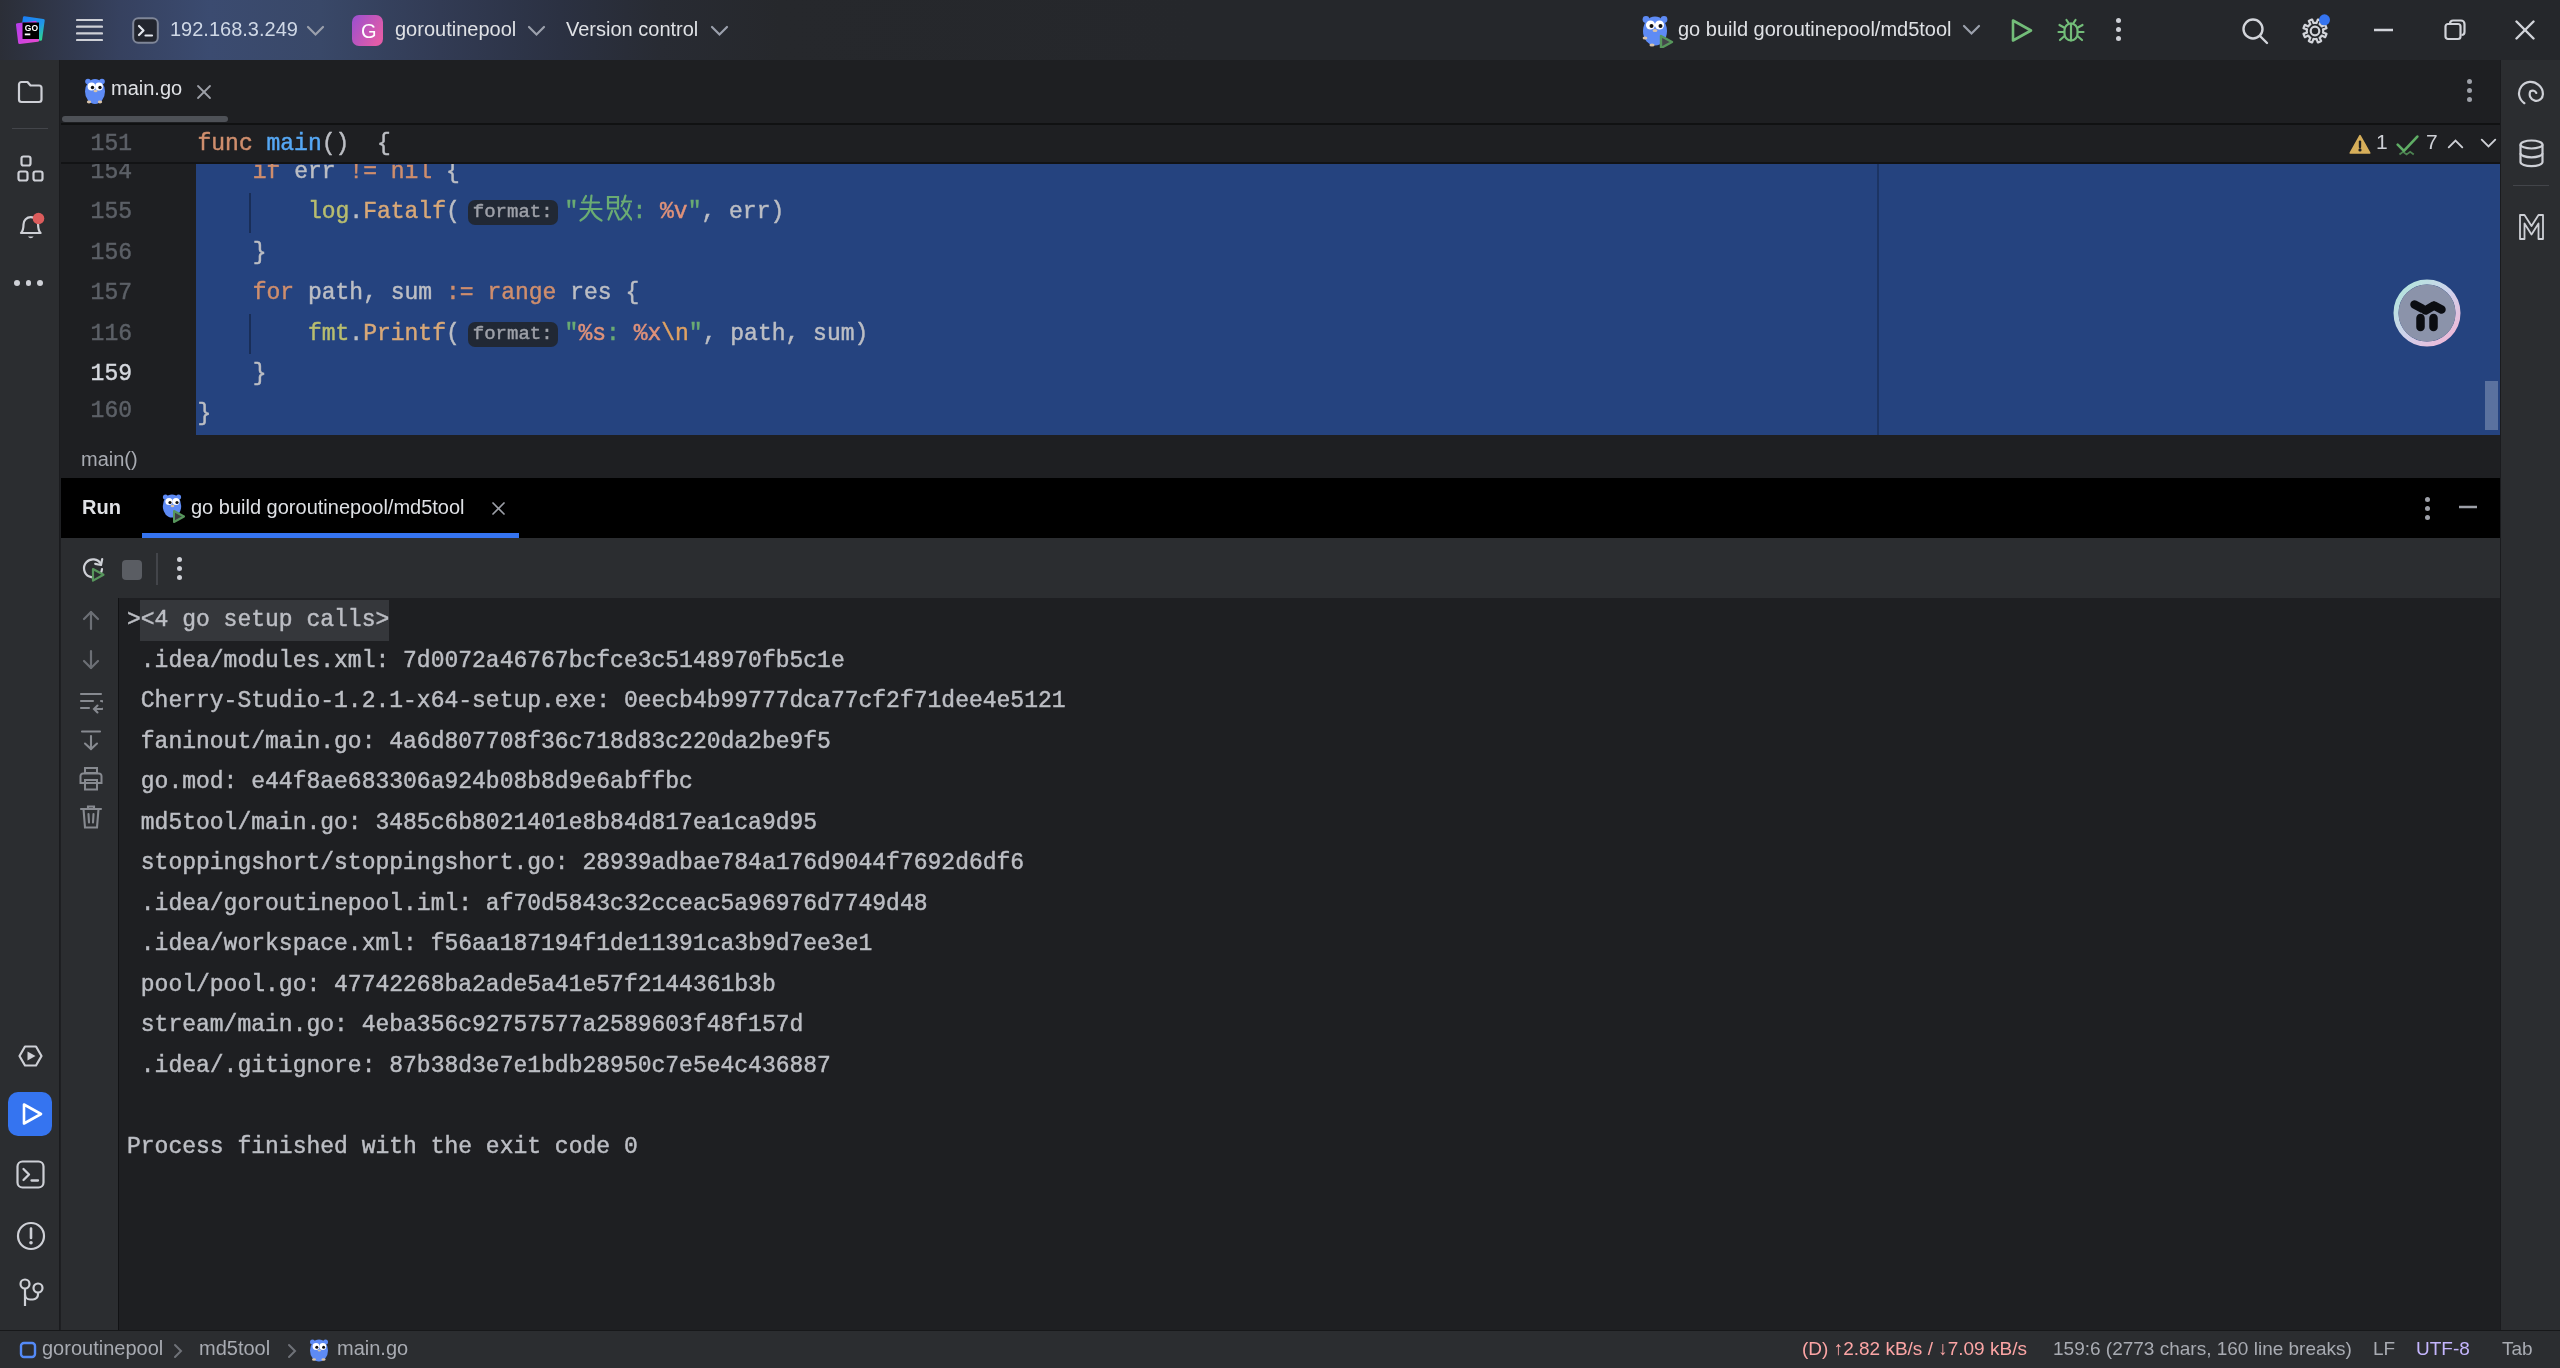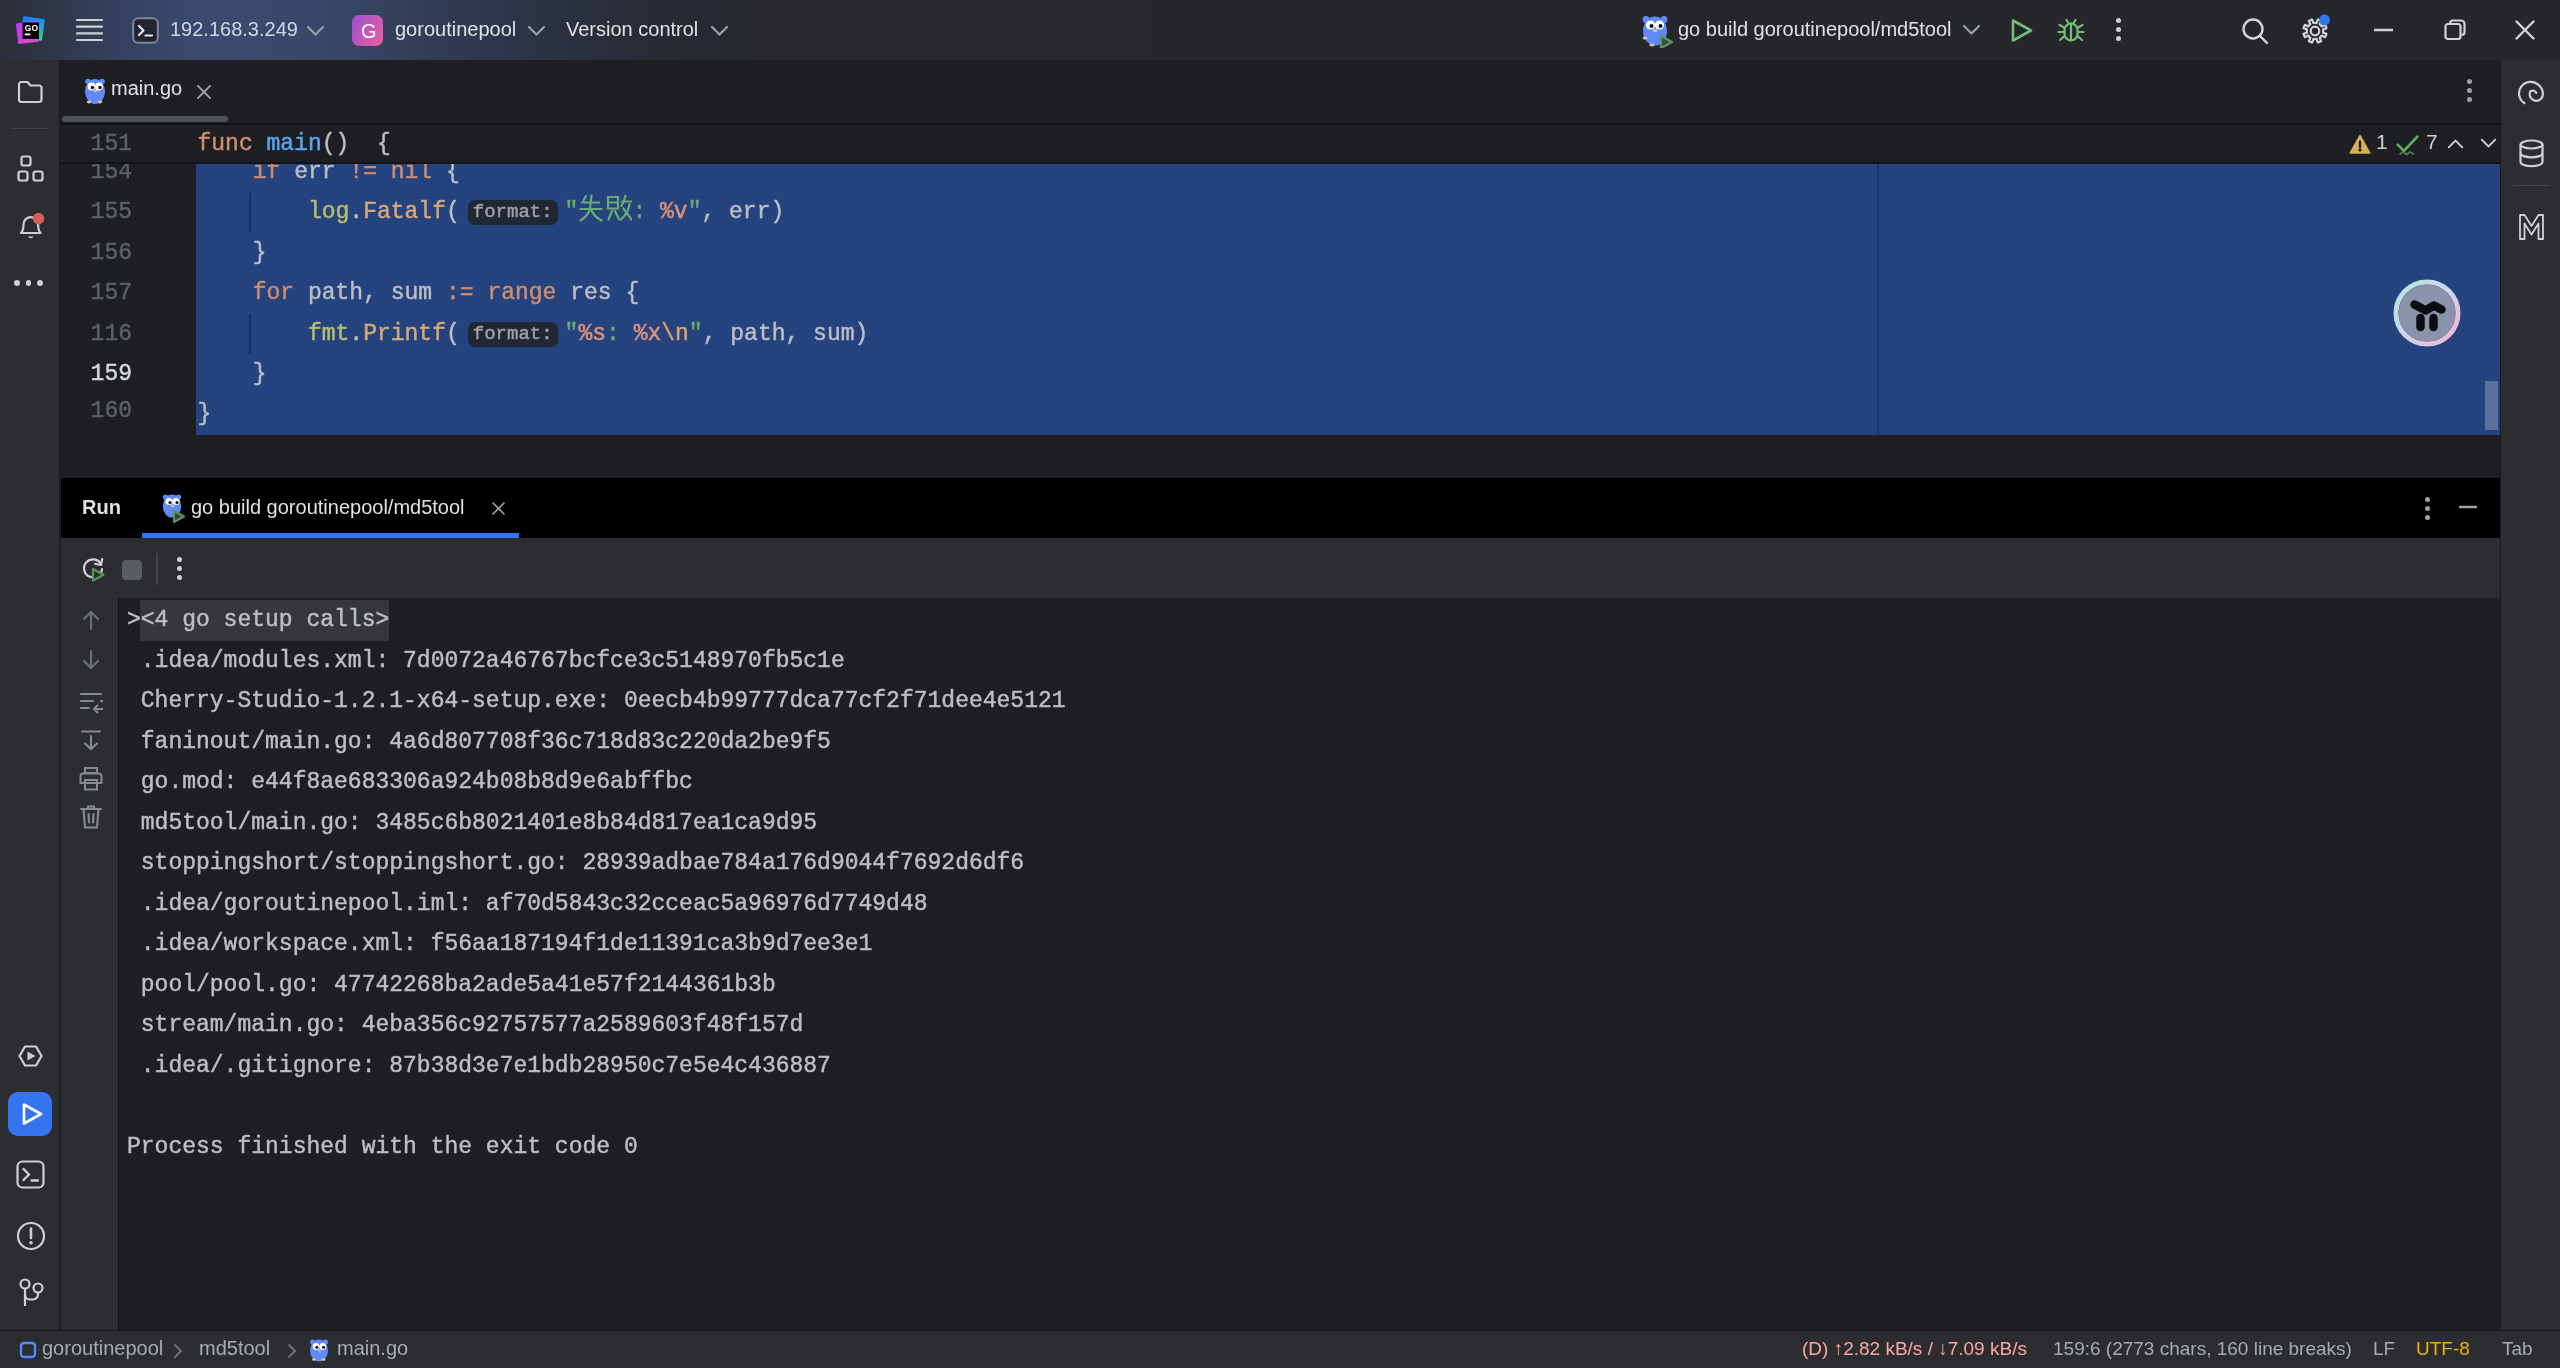--- a/index.html
+++ b/index.html
@@ -313,20 +313,23 @@
               <path d="M-12.5 -9.5 L-5 -5.5 M-1.5 -3.5 L7 -8.5 M7 -8.5 L14.5 -4.5" transform="rotate(0)"></path>
               <path d="M-6.5 4 L-6.5 13 M6.5 4 L6.5 13"></path>
               <path d="M-14.5 -10.5 L-20 -13.5 M16.5 -6 L21 -8.5" stroke-width="0.1" opacity="0"></path>
             </g>
           </g>
     </svg>
 
     <div class="abs" style="left:2424px;top:256px;width:13px;height:49px;background:rgba(255,255,255,0.25);"></div>
   </div>
 
+  <div class="abs" style="left:0;top:382px;width:2439px;height:36px;background:#1e1f22;">
+    <div class="abs" style="left:20px;top:6px;font-size:20px;color:#a8abb2;">main()</div>
+  </div>
 
   <div class="abs" style="left:0;top:418px;width:2439px;height:60px;background:#000000;">
     <div class="abs" style="left:21px;top:18px;font-size:20px;font-weight:bold;color:#dfe1e5;">Run</div>
     <svg class="abs" style="left:101px;top:15px" width="24" height="30" viewBox="0 0 24 30">
           <use href="#gopher22s"></use>
           <path d="M12 18 L22 23.5 L12 29 Z" fill="#3c3e42" stroke="#57965c" stroke-width="2" stroke-linejoin="round"></path>
         </svg>
     <div class="abs" style="left:130px;top:18px;font-size:20px;color:#dfe1e5;">go build goroutinepool/md5tool</div>
     <svg class="abs" style="left:430px;top:23px" width="15" height="15" viewBox="0 0 15 15">
           <g stroke="#9da0a8" stroke-width="1.7" stroke-linecap="round">
@@ -441,21 +444,21 @@
   <svg class="abs" style="left:286px;top:12px" width="12" height="16" viewBox="0 0 12 16">
         <path d="M3 2 L9 8 L3 14" stroke="#6f7278" stroke-width="2" fill="none" stroke-linecap="round"></path>
       </svg>
   <svg class="abs" style="left:309px;top:7px" width="20" height="25" viewBox="0 0 20 25">
         <use href="#gopher20"></use>
       </svg>
   <div class="abs" style="left:337px;top:6px;font-size:20px;color:#a8abb2;">main.go</div>
   <div class="abs" style="left:1802px;top:7px;font-size:19px;color:#fca5a5;">(D) <span style="font-family:'Liberation Sans'">↑</span>2.82 kB/s / <span style="font-family:'Liberation Sans'">↓</span>7.09 kB/s</div>
   <div class="abs" style="left:2053px;top:7px;font-size:19px;color:#a8abb2;">159:6 (2773 chars, 160 line breaks)</div>
   <div class="abs" style="left:2373px;top:7px;font-size:19px;color:#a8abb2;">LF</div>
-  <div class="abs" style="left:2416px;top:7px;font-size:19px;color:#eab308;">UTF-8</div>
+  <div class="abs" style="left:2416px;top:7px;font-size:19px;color:#c4b5fd;">UTF-8</div>
   <div class="abs" style="left:2502px;top:7px;font-size:19px;color:#a8abb2;">Tab</div>
 </div>
 
 <svg width="0" height="0" style="position:absolute">
   <defs>
     <g id="gopher">
       <ellipse cx="14" cy="17" rx="12" ry="14.5" fill="#5e8bf5"></ellipse>
       <circle cx="5" cy="5.5" r="3.4" fill="#5e8bf5"></circle>
       <circle cx="23" cy="5.5" r="3.4" fill="#5e8bf5"></circle>
       <circle cx="9.5" cy="11" r="4.6" fill="#fff"></circle>

